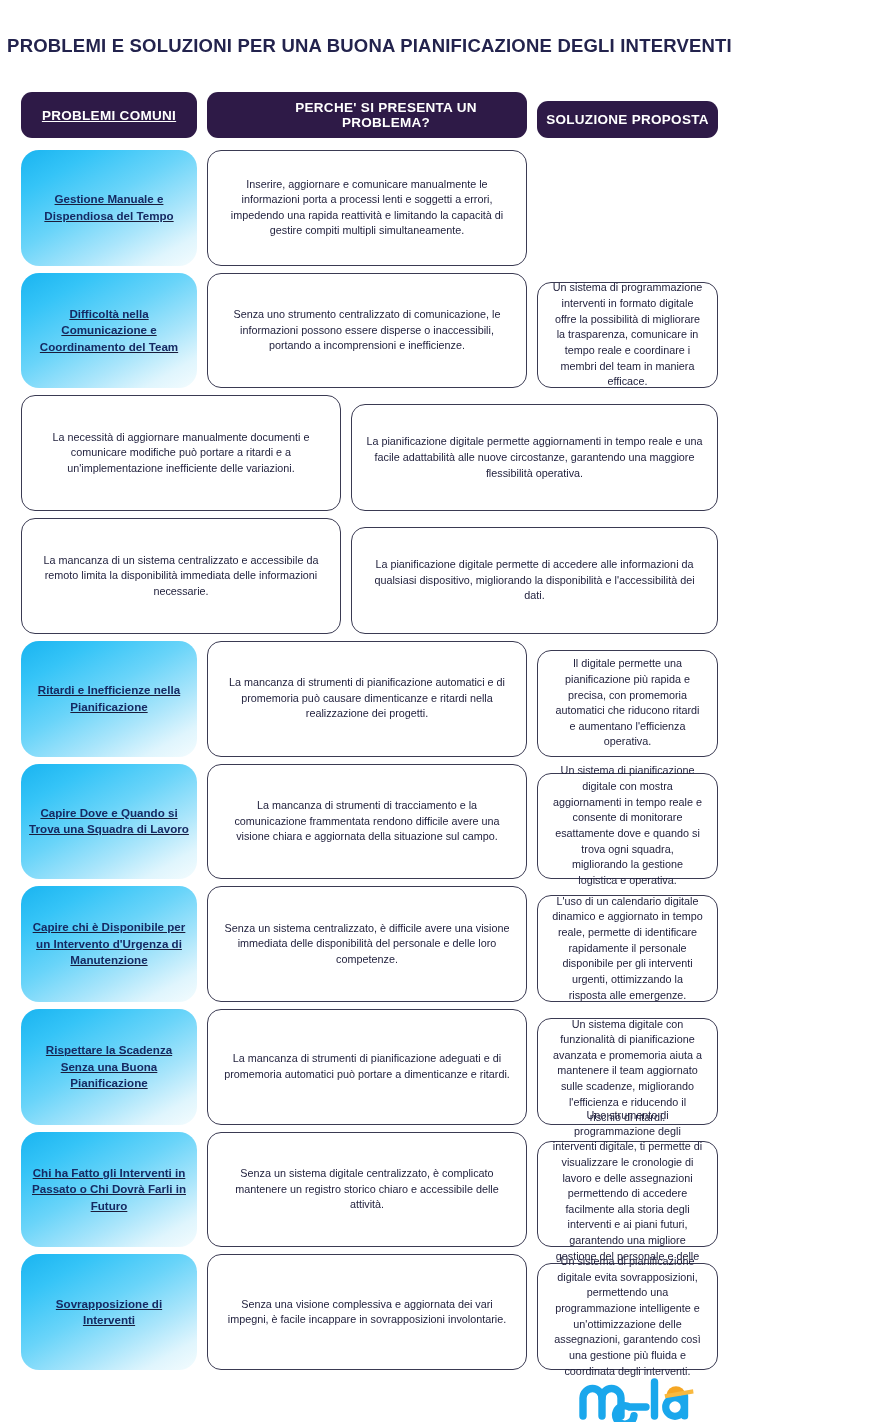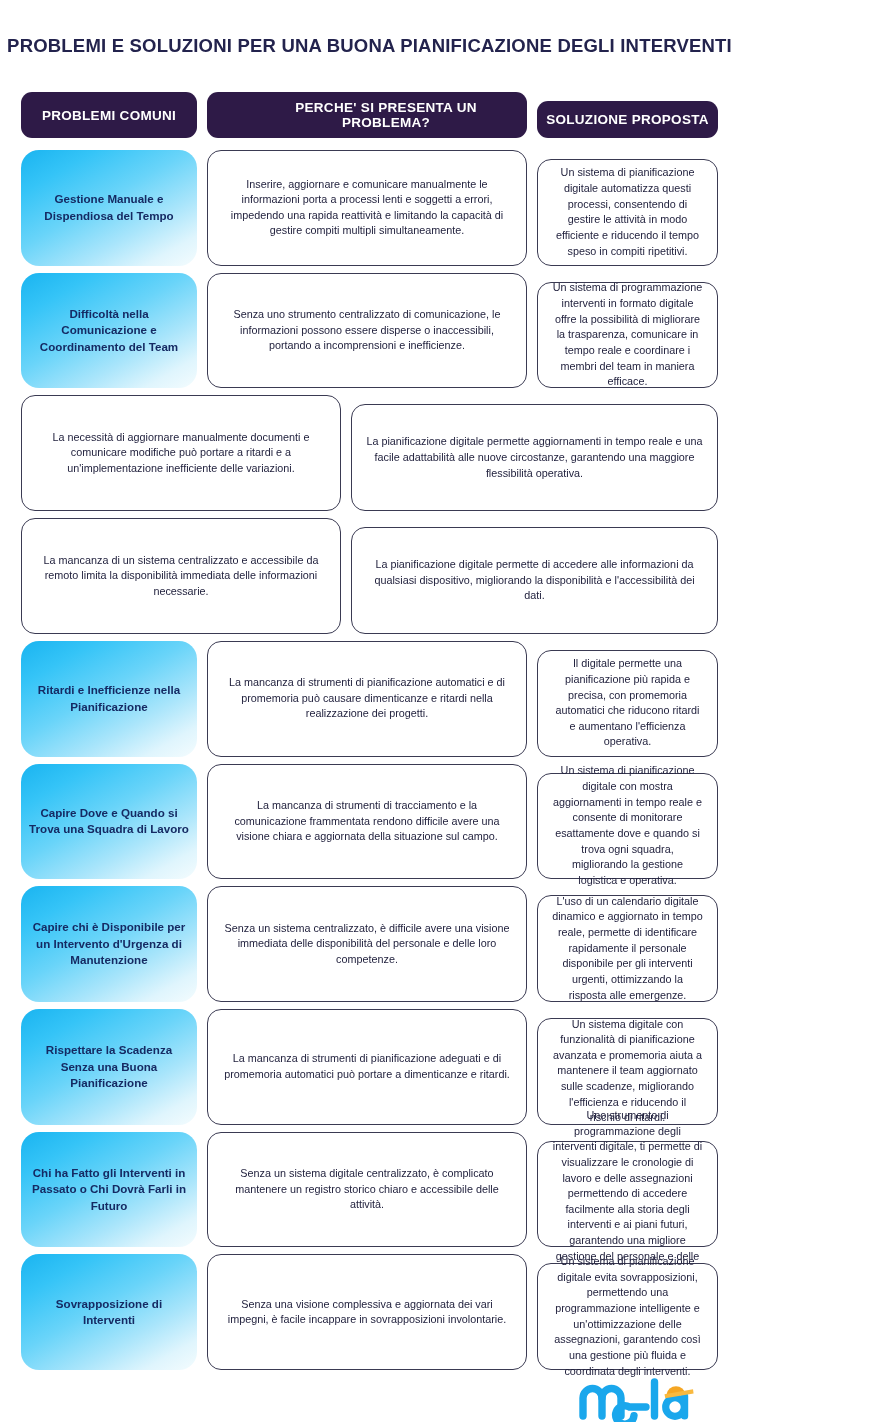--- a/index.html
+++ b/index.html
@@ -56,21 +56,21 @@
     color: #ffffff;
     display: flex;
     align-items: center;
     justify-content: center;
     font-size: 13.5px;
     font-weight: bold;
     letter-spacing: 0.3px;
     text-align: center;
     padding: 0 6px;
   }
-  .col1 { width: 176px; flex: 0 0 176px; }
+  .col1 { width: 176px; flex: 0 0 176px; text-decoration: underline; }
   .col2 { width: 320px; flex: 0 0 320px; padding-left: 44px; }
   .col3 { flex: 1 1 auto; margin-top: 9px; }
 
   
   .rows {
     display: flex;
     flex-direction: column;
     gap: 7px;
     flex: 1 1 auto;
   }
@@ -151,23 +151,20 @@
 
   <div class="rows">
 
     <div class="row">
       <div class="problem-cell col1">
         <div class="problem-text">Gestione Manuale e Dispendiosa del Tempo</div>
       </div>
       <div class="text-cell col2">
         <div class="body-text">Inserire, aggiornare e comunicare manualmente le informazioni porta a processi lenti e soggetti a errori, impedendo una rapida reattività e limitando la capacità di gestire compiti multipli simultaneamente.</div>
       </div>
-      <div class="text-cell col3">
-        <div class="body-text">Un sistema di pianificazione digitale automatizza questi processi, consentendo di gestire le attività in modo efficiente e riducendo il tempo speso in compiti ripetitivi.</div>
-      </div>
     </div>
 
     <div class="row">
       <div class="problem-cell col1">
         <div class="problem-text">Difficoltà nella Comunicazione e Coordinamento del Team</div>
       </div>
       <div class="text-cell col2">
         <div class="body-text">Senza uno strumento centralizzato di comunicazione, le informazioni possono essere disperse o inaccessibili, portando a incomprensioni e inefficienze.</div>
       </div>
       <div class="text-cell col3">

